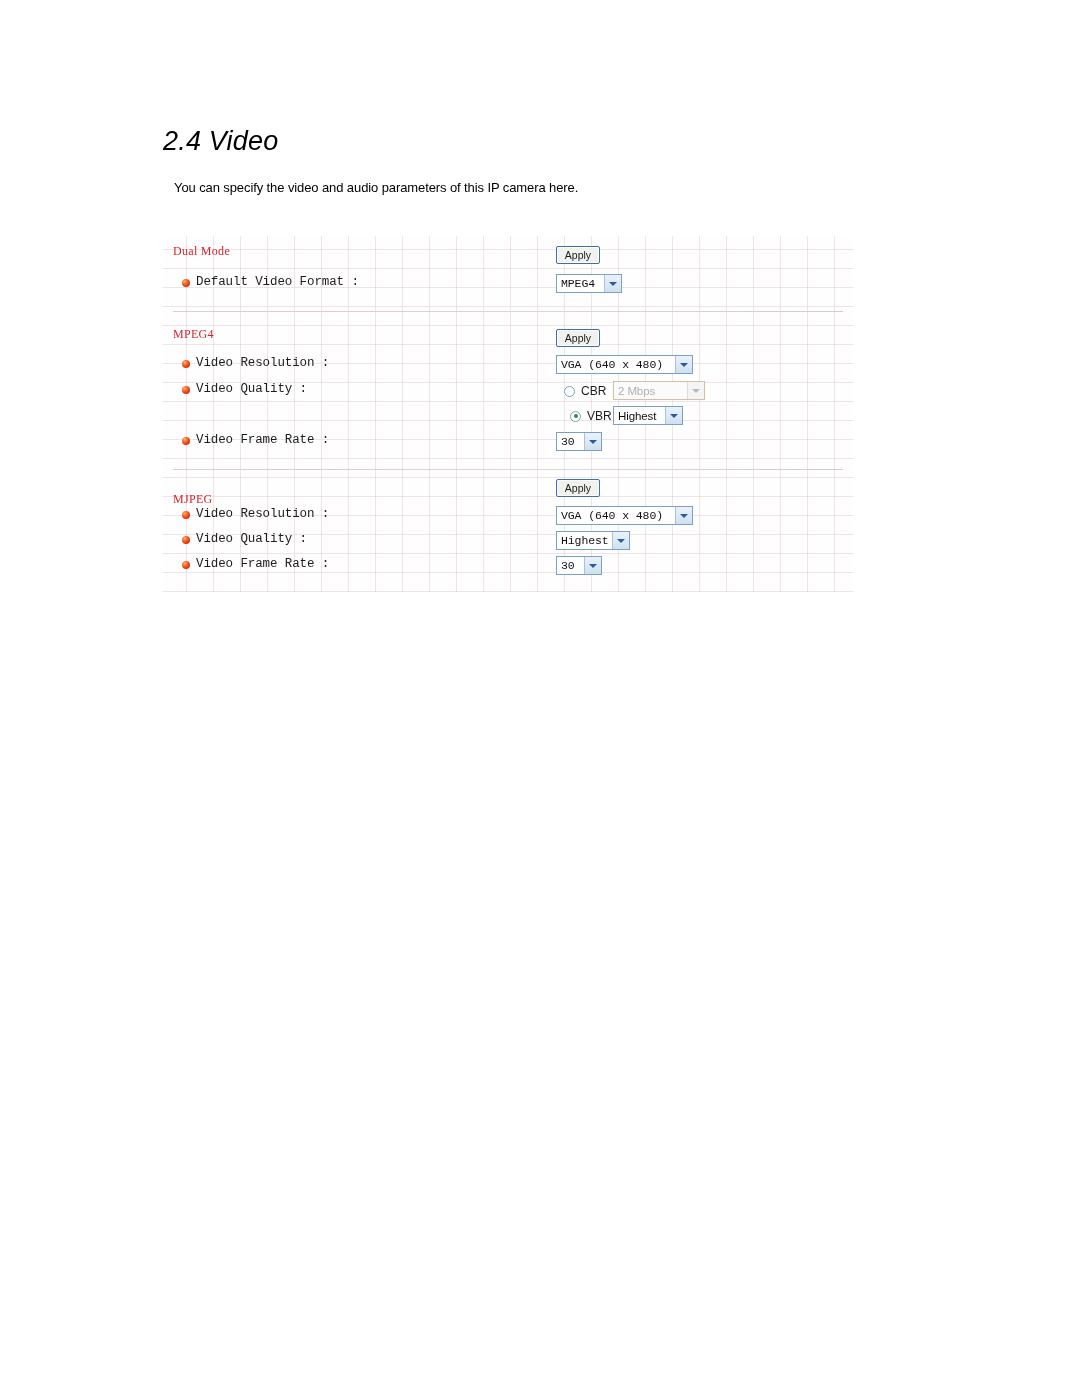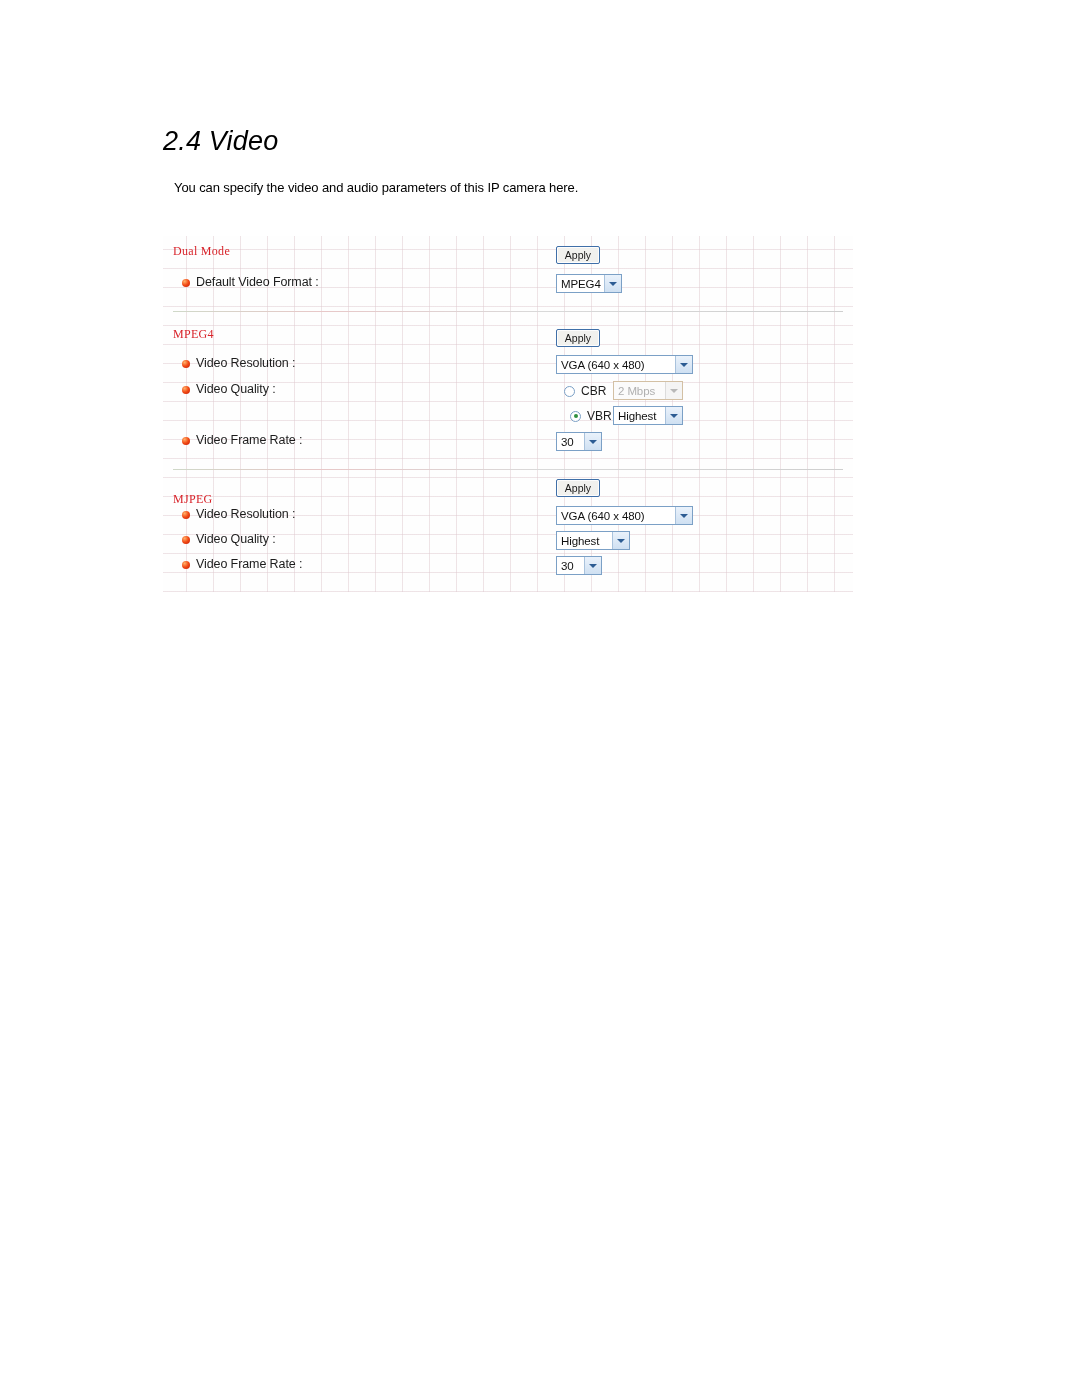--- a/index.html
+++ b/index.html
@@ -91,20 +91,21 @@
     cursor: pointer;
     box-shadow: inset 0 0 0 1px #fdfdfd;
   }
 
   
   .field-row {
     position: absolute;
     left: 0;
     height: 20px;
     width: 100%;
+    font-family: Liberation Mono, monospace;
   }
   .bullet {
     position: absolute;
     left: 19px;
     top: 5px;
     width: 8px;
     height: 8px;
     border-radius: 50%;
     background: radial-gradient(circle at 33% 30%, #ffb36b 0%, #f24b16 48%, #c01703 100%);
   }
@@ -250,21 +251,21 @@
 
     <div class="field-row" style="top:145px;">
       <span class="bullet"></span>
       <span class="field-label">Video Quality :</span>
     </div>
 
     <div class="radio-row" style="left:401px; top:145px;">
       <span class="radio"></span>
       <span class="radio-label">CBR</span>
     </div>
-    <div class="dd disabled" style="left:450px; top:145px; width:70px;">
+    <div class="dd disabled" style="left:450px; top:145px; width:92px;">
       <span class="dd-val">2 Mbps</span>
       <span class="dd-btn"></span>
     </div>
 
     <div class="radio-row" style="left:401px; top:170px;padding-left:6px;">
       <span class="radio checked"></span>
       <span class="radio-label">VBR</span>
     </div>
     <div class="dd" style="left:450px; top:170px; width:70px;">
       <span class="dd-val">Highest</span>

